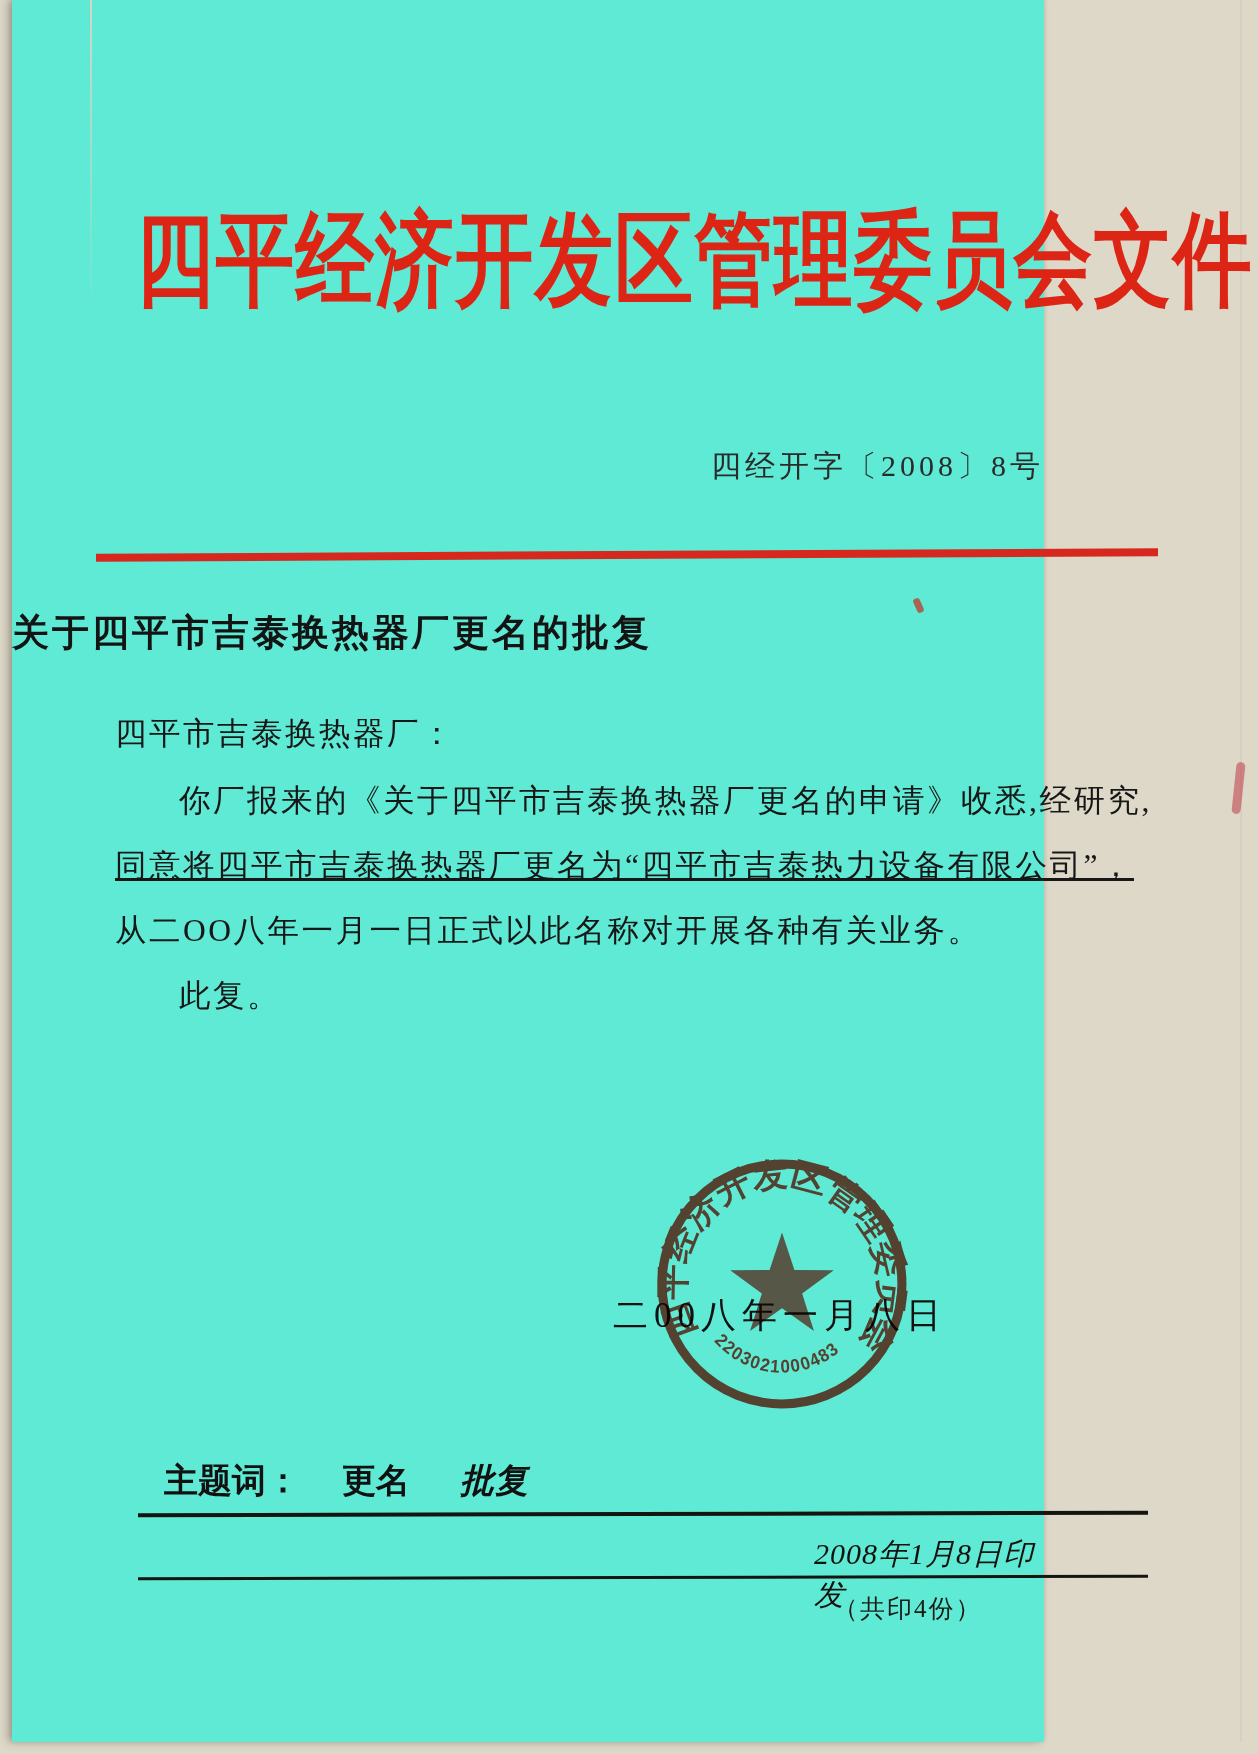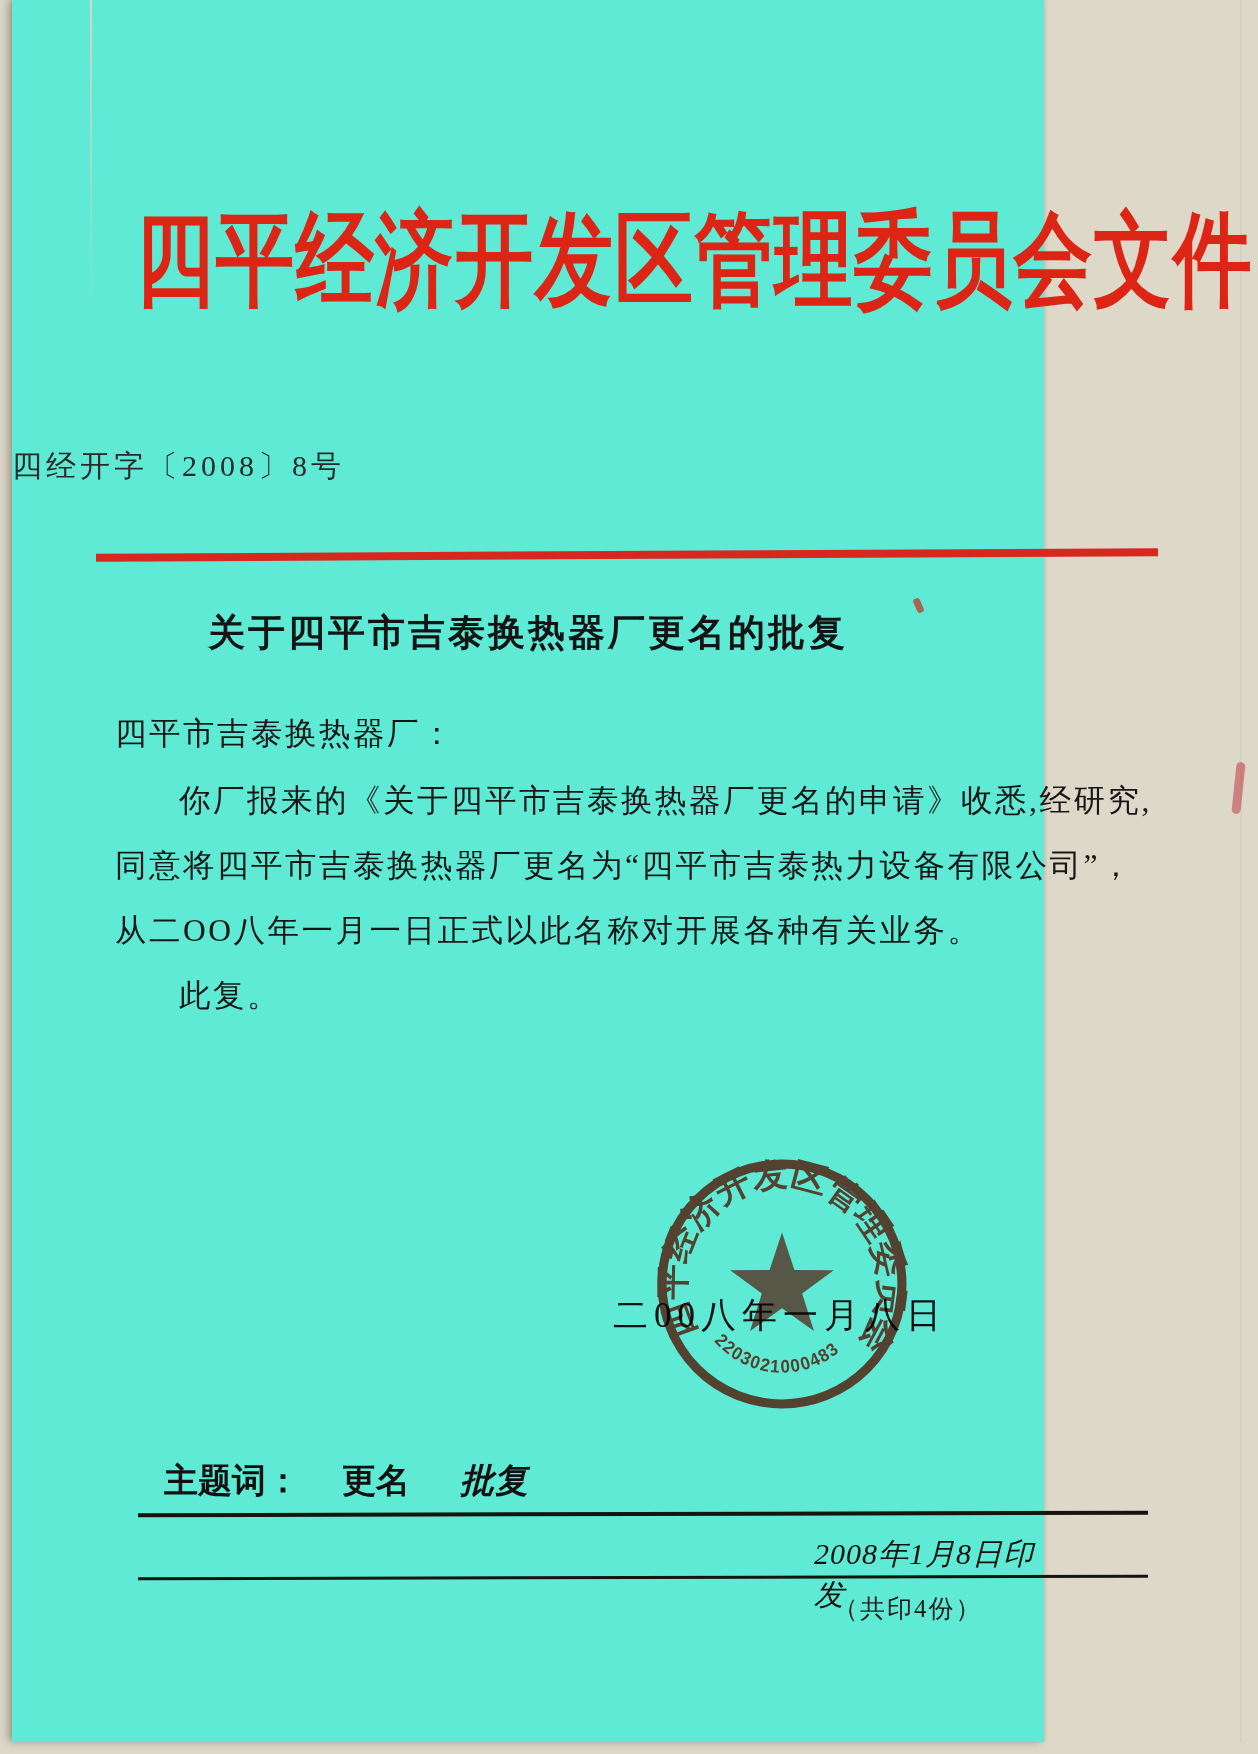--- a/index.html
+++ b/index.html
@@ -26,39 +26,39 @@
   }
   .org-header {
     position:absolute; top:192px; left:0; width:100%;
     text-align:center; white-space:nowrap;
     font-size:103px; font-weight:bold; color:#dd2515;
     transform:scaleX(.76); transform-origin:50% 50%;
     letter-spacing:2px;
   }
   .doc-number {
     position:absolute; top:446px; left:0; width:100%;
-    text-align:left; font-size:30px; letter-spacing:4px; color:#2a2a2a;
+    text-align:right; font-size:30px; letter-spacing:4px; color:#2a2a2a;
   }
   .red-rule {
     position:absolute; left:84px; top:551px; width:1062px; height:8px;
     background:#d6281e; transform:rotate(-.3deg);
   }
   .doc-title {
     position:absolute; top:608px; left:0; width:100%;
-    text-align:center; font-size:37px; font-weight:bold; letter-spacing:3px;
+    text-align:left; font-size:37px; font-weight:bold; letter-spacing:3px;
     font-family:"Liberation Sans","DejaVu Sans",sans-serif; color:#141414;
   }
   .body-line {
     position:absolute; left:103px; width:1036px;
     font-size:31.5px; letter-spacing:2.5px; white-space:nowrap; color:#171717;
   }
   .indent { padding-left:64px; }
   .salutation { top:713px; }
   .b1 { top:780px; }
-  .b2 { top:845px; }
+  .b2 { top:845px;text-decoration:underline; }
   .b3 { top:910px; }
   .closing { top:975px; }
   .date-line {
     position:absolute; left:601px; top:1292px; z-index:1;
     font-size:35px; letter-spacing:6px; color:#111; white-space:nowrap;
   }
   .seal {
     position:absolute; left:641px; top:1155px; width:258px; height:258px;
     z-index:2; mix-blend-mode:multiply; opacity:.93;
   }

